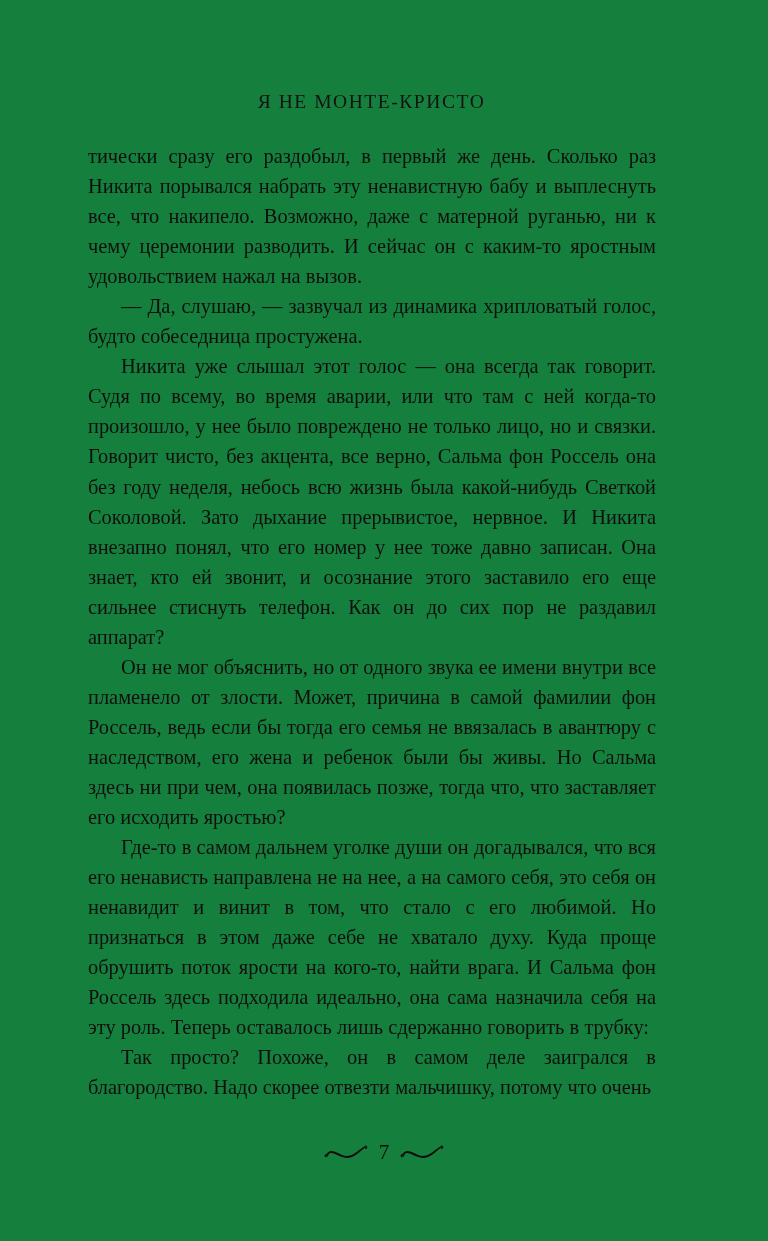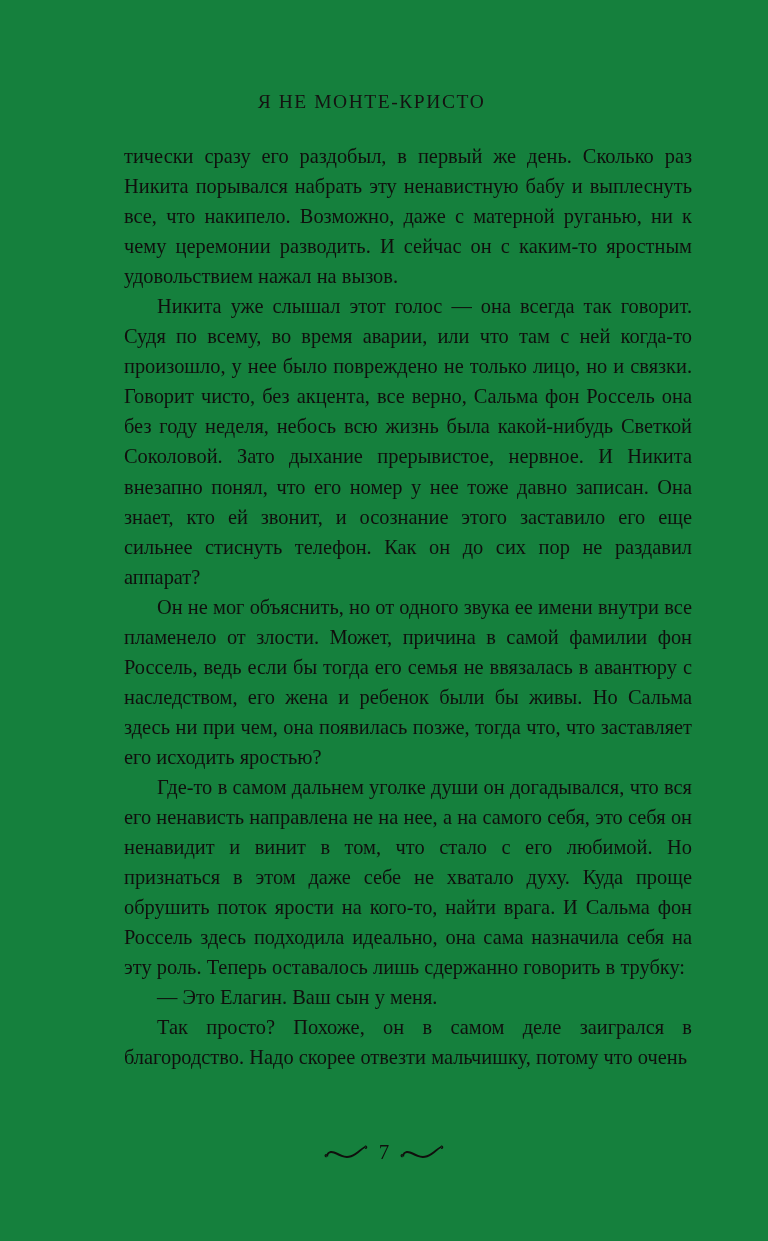--- a/index.html
+++ b/index.html
@@ -36,21 +36,20 @@
     color: #141311;
     white-space: nowrap;
   }
 
   
   .textblock {
     position: absolute;
     top: 141px;
     left: 88px;
     width: 568px;
-    margin-left: 36px;
   }
 
   .para {
     margin: 0;
     font-size: 20.4px;
     line-height: 30.05px;
     text-align: justify;
     text-justify: inter-word;
     text-indent: 33px;
     hyphens: manual;
@@ -105,24 +104,24 @@
 </style>
 </head>
 <body>
 
 <div class="page">
 
   <div class="running-head">Я НЕ МОНТЕ-КРИСТО</div>
 
   <div class="textblock">
     <p class="para cont">тически сразу его раздобыл, в первый же день. Сколько раз Никита порывался набрать эту ненавистную бабу и выплеснуть все, что накипело. Возможно, даже с матерной руганью, ни к чему церемонии разводить. И сейчас он с каким-то яростным удовольствием нажал на вызов.</p>
+    <p class="para dialogue">— Да, слушаю, — зазвучал из динамика хрипловатый голос, будто собеседница простужена.</p>
     <p class="para">Никита уже слышал этот голос — она всегда так говорит. Судя по всему, во время аварии, или что там с ней когда-то произошло, у нее было повреждено не только лицо, но и связки. Говорит чисто, без акцента, все верно, Сальма фон Россель она без году неделя, небось всю жизнь была какой-нибудь Светкой Соколовой. Зато дыхание прерывистое, нервное. И Никита внезапно понял, что его номер у нее тоже давно записан. Она знает, кто ей звонит, и осознание этого заставило его еще сильнее стиснуть телефон. Как он до сих пор не раздавил аппарат?</p>
     <p class="para">Он не мог объяснить, но от одного звука ее имени внутри все пламенело от злости. Может, причина в самой фамилии фон Россель, ведь если бы тогда его семья не ввязалась в авантюру с наследством, его жена и ребенок были бы живы. Но Сальма здесь ни при чем, она появилась позже, тогда что, что заставляет его исходить яростью?</p>
     <p class="para">Где-то в самом дальнем уголке души он догадывался, что вся его ненависть направлена не на нее, а на самого себя, это себя он ненавидит и винит в том, что стало с его любимой. Но признаться в этом даже себе не хватало духу. Куда проще обрушить поток ярости на кого-то, найти врага. И Сальма фон Россель здесь подходила идеально, она сама назначила себя на эту роль. Теперь оставалось лишь сдержанно говорить в трубку:</p>
-    <p class="para dialogue">— Это Елагин. Ваш сын у меня.</p>
     <p class="para">Так просто? Похоже, он в самом деле заигрался в благородство. Надо скорее отвезти мальчишку, потому что очень</p>
   </div>
 
   <div class="folio">
 
     <span class="ornament">
       <svg viewBox="0 0 44 18" xmlns="http://www.w3.org/2000/svg" aria-hidden="true">
         <path d="M2.2 12.6 C2.0 9.4 4.6 7.0 7.6 7.0 C11.4 7.0 14.6 9.6 18.2 11.0
                  C22.4 12.7 26.6 12.0 30.4 9.6 C34.0 7.3 37.0 4.2 40.6 2.2
                  C40.8 2.1 41.2 2.0 41.5 2.2 C41.9 2.5 41.8 3.1 41.4 3.4

